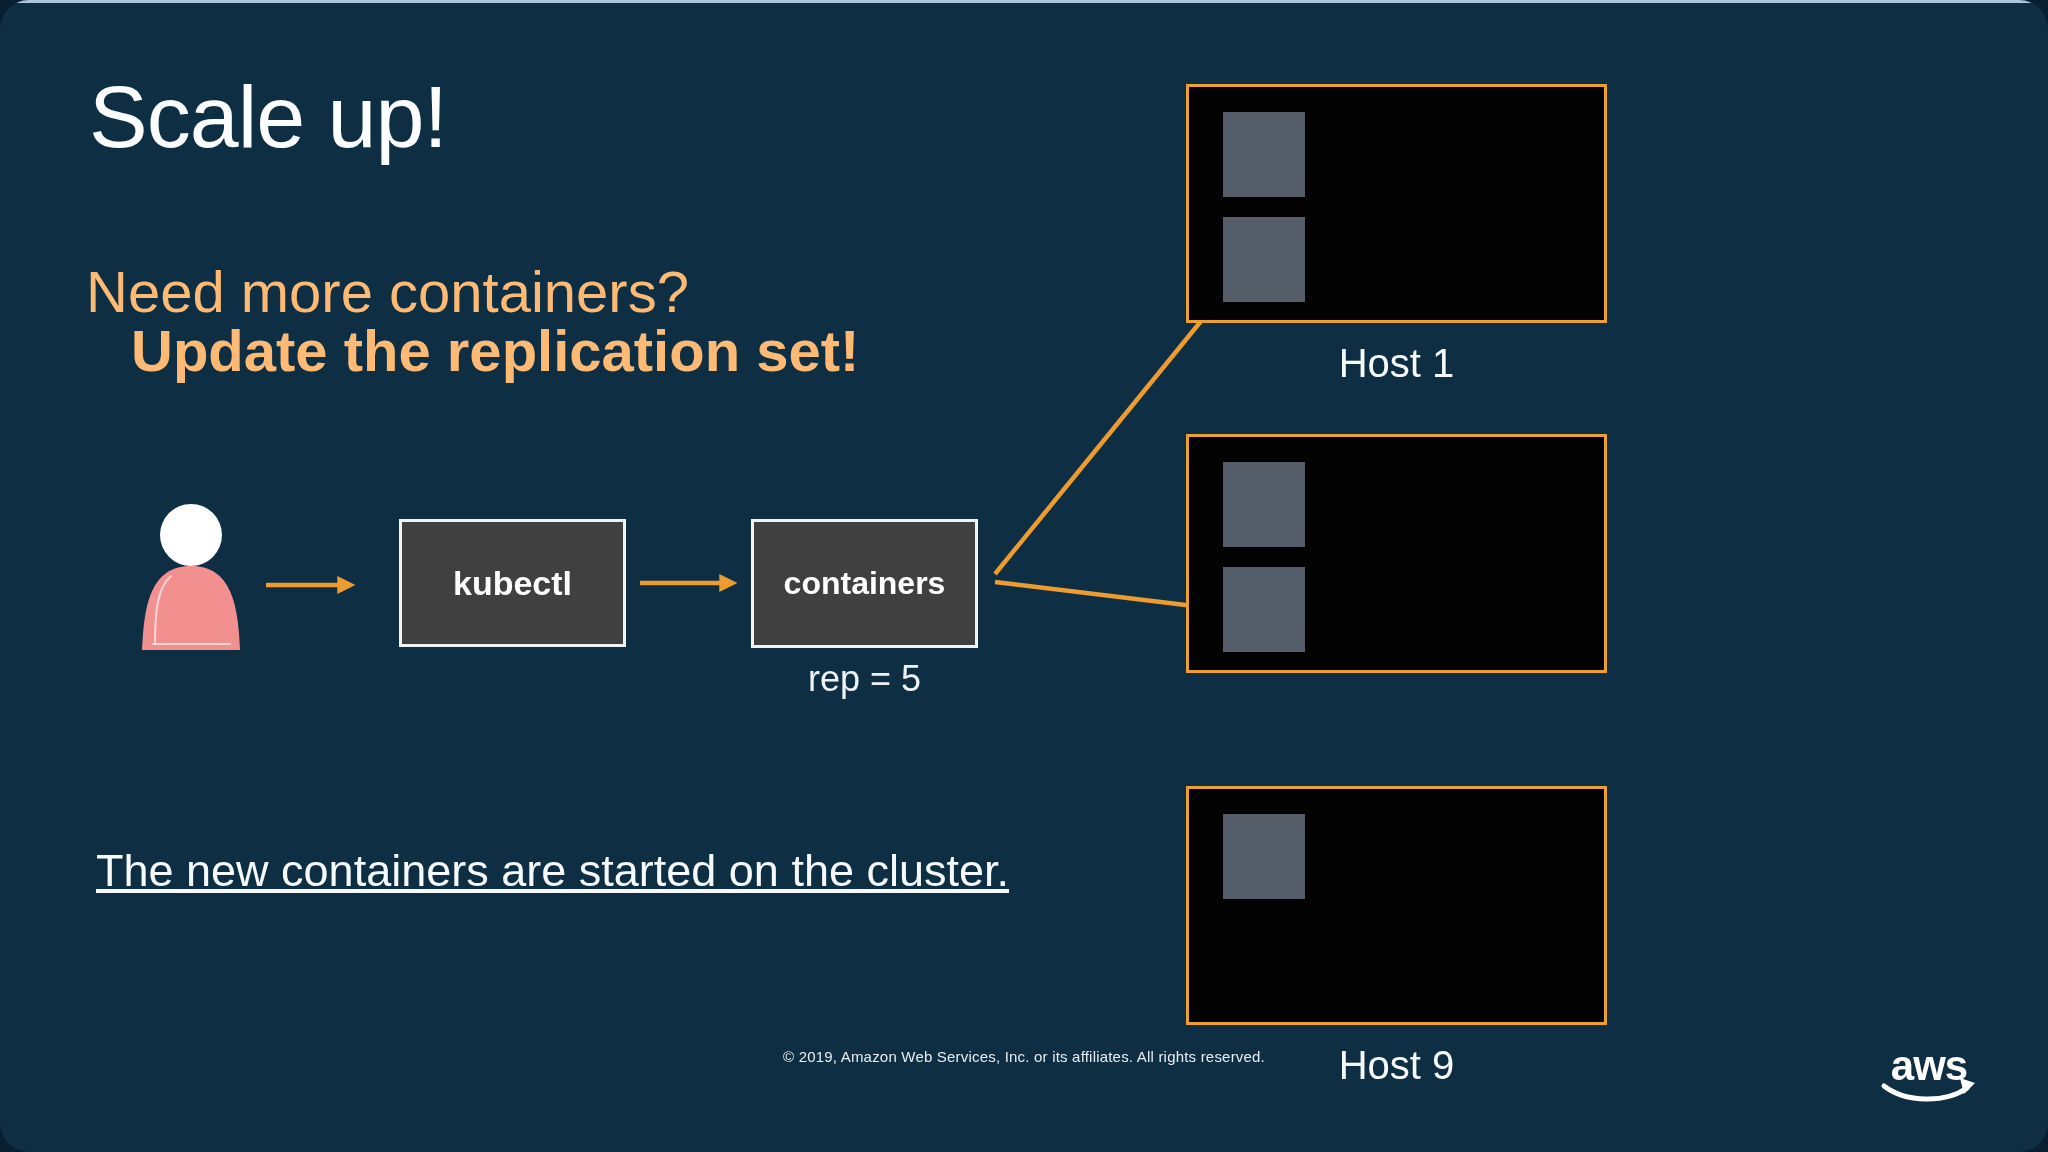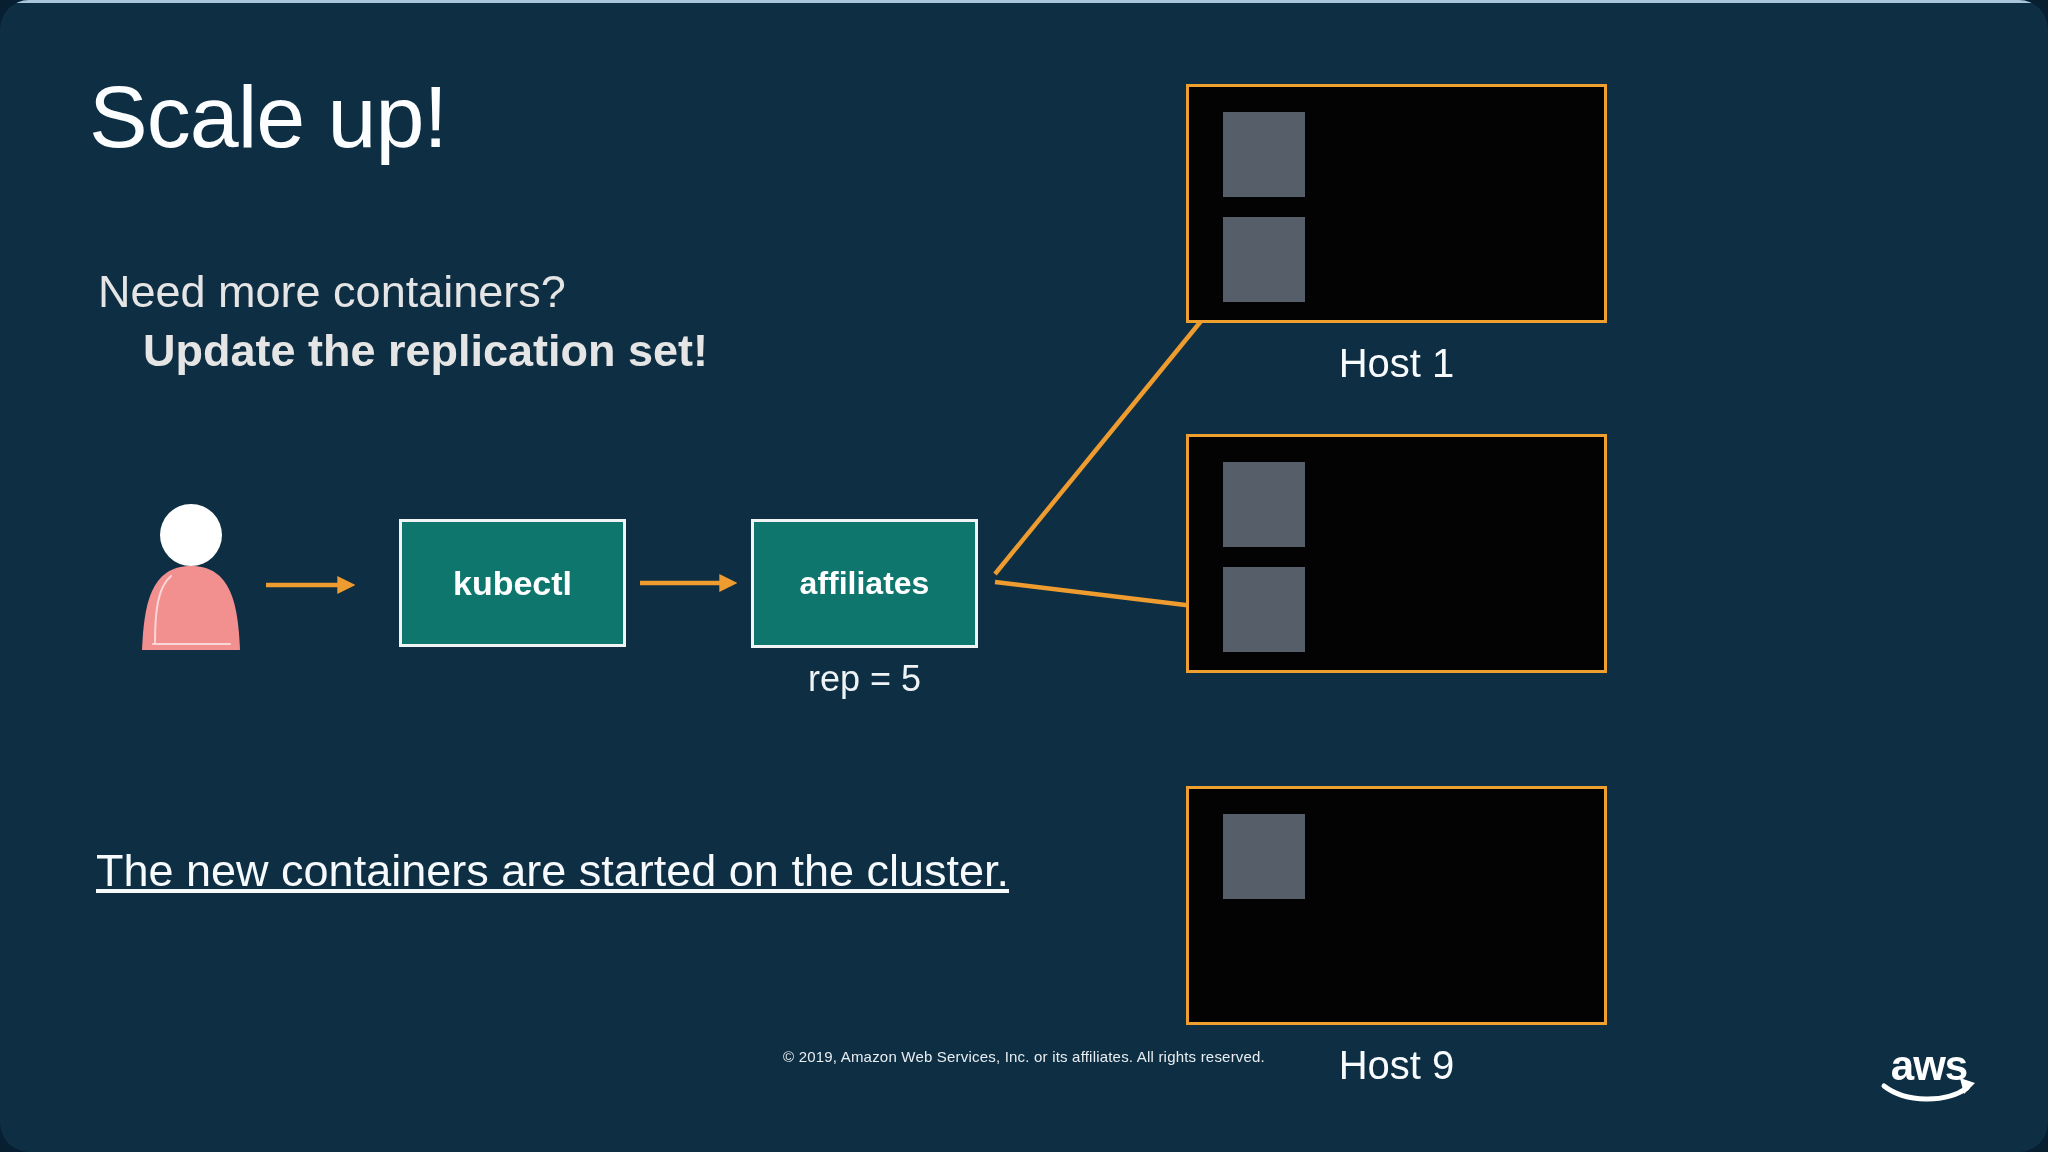--- a/index.html
+++ b/index.html
@@ -7,26 +7,26 @@
     position:relative;
     width:2048px;height:1152px;
     background:#0d2e43;
     overflow:hidden;
     font-family:"Liberation Sans","DejaVu Sans",sans-serif;
     color:#ffffff;
     border-radius:29px;
   }
   .top-edge{position:absolute;left:0;top:0;width:2048px;height:3px;background:#a9c6da;}
   .title{position:absolute;left:89px;top:66px;font-size:88px;font-weight:400;color:#fbfdfe;letter-spacing:-1px;}
-  .subtitle{position:absolute;left:98px;top:262px;font-size:45px;line-height:59px;color:#e5e5e5;}
+  .subtitle{position:absolute;left:86px;top:262px;font-size:58px;line-height:59px;color:#fdba74;}
   .subtitle .bold{font-weight:700;margin-left:45px;}
   .body-text{position:absolute;left:96px;top:845px;font-size:45px;color:#f6fafc;text-decoration:underline;}
   .node-box{
     position:absolute;width:227px;height:129px;
-    background:#0f766e;border:3px solid #f2f3f4;
+    background:#404040;border:3px solid #f2f3f4;
     display:flex;align-items:center;justify-content:center;
     box-sizing:border-box;
   }
   .node-box.kubectl{left:399px;top:519px;height:128px;}
   .node-box.deployment{left:751px;top:519px;}
   .node-label{font-weight:700;color:#ffffff;}
   .node-box.kubectl .node-label{font-size:34px;}
   .node-box.deployment .node-label{font-size:32px;}
   .rep-label{position:absolute;left:751px;top:658px;width:227px;text-align:center;font-size:36px;color:#eef3f6;}
   .host-box{
@@ -69,21 +69,21 @@
     <path d="M 4,152 C 6,108 12,68 53,68 C 94,68 100,108 102,152 Z" fill="#f28f8f"></path>
     <path d="M 17,145 C 17,112 20,89 33,78" stroke="#fbd6d6" stroke-width="2" fill="none" stroke-linecap="round"></path>
     <path d="M 15,146 L 92,146" stroke="#fbd6d6" stroke-width="2" fill="none" stroke-linecap="round"></path>
   </svg>
 
   <div class="node-box kubectl">
     <span class="node-label">kubectl</span>
   </div>
 
   <div class="node-box deployment">
-    <span class="node-label">affiliates</span>
+    <span class="node-label">containers</span>
   </div>
 
   <div class="rep-label">rep = 5</div>
 
   <svg class="overlay-svg" viewBox="0 0 2048 1152">
     <defs>
       <marker id="ah" viewBox="0 0 10 10" refX="1.5" refY="5" markerWidth="4" markerHeight="4" orient="auto">
         <path d="M 0 0 L 10 5 L 0 10 z" fill="#ee9c2f"></path>
       </marker>
     </defs>

